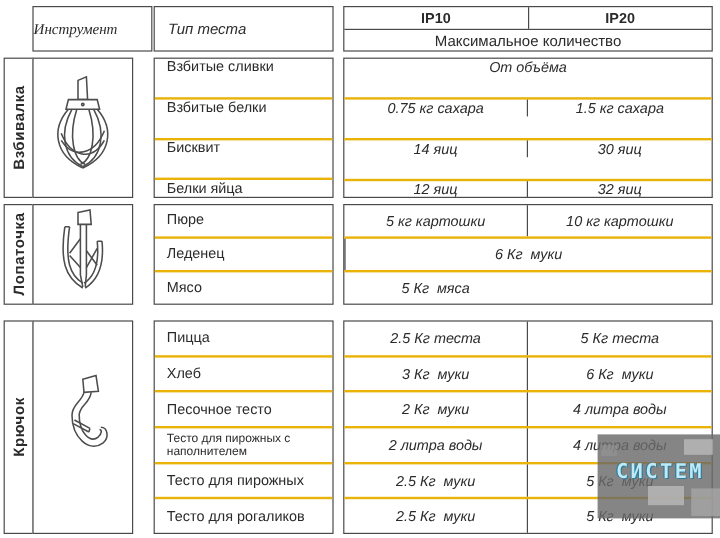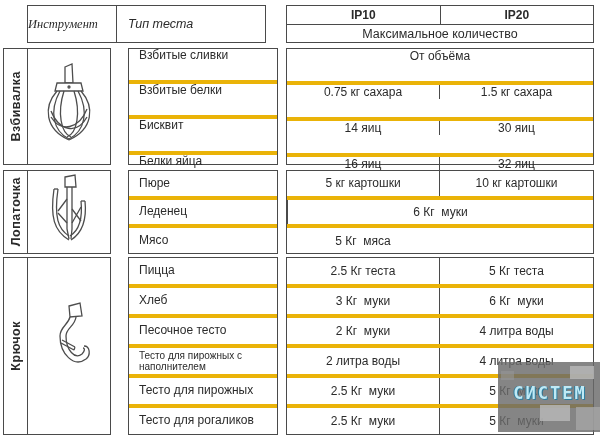--- a/index.html
+++ b/index.html
@@ -9,35 +9,35 @@
   }
   .box{position:absolute;border:1px solid #4a4a4a;box-sizing:border-box;background:#fff;}
   
   .label-box{left:3px;width:25px;display:flex;align-items:center;justify-content:center;}
   .icon-box{left:27px;width:84px;display:flex;align-items:center;justify-content:center;}
   .type-box{left:128px;width:150px;display:flex;flex-direction:column;}
   .qty-box{left:286px;width:308px;display:flex;flex-direction:column;}
   
   .s1{top:48px;height:117px;gap:18px;}
   .s2{top:170px;height:84px;}
-  .s3{top:257px;height:178px;}
+  .s3{top:267px;height:178px;}
   
   .h-tool{left:27px;top:5px;width:100px;height:38px;display:flex;align-items:center;justify-content:flex-start;font-family:Liberation Serif, serif;}
-  .h-type{left:116px;top:5px;width:150px;height:38px;display:flex;align-items:center;padding-left:11px;}
+  .h-type{left:128px;top:5px;width:150px;height:38px;display:flex;align-items:center;padding-left:11px;}
   .h-qty{left:286px;top:5px;width:308px;height:38px;display:flex;flex-direction:column;padding:0;}
   .h-models{display:flex;height:18px;border-bottom:1px solid #4a4a4a;}
   .h-model{flex:1;display:flex;align-items:center;justify-content:center;font-weight:bold;font-size:12px;}
   .h-model + .h-model{border-left:1px solid #4a4a4a;}
   .h-max{flex:1;display:flex;align-items:center;justify-content:center;font-size:12.5px;}
   .hdr-italic{font-style:italic;font-size:12.5px;}
   
   .trow{flex:1;display:flex;align-items:center;padding-left:10px;font-size:12px;line-height:1.1;}
-  .trow + .trow, .qrow + .qrow{border-top:4px solid #eab308;}
+  .trow + .trow, .qrow + .qrow{border-top:2px solid #eab308;}
   .trow.small{font-size:10px;}
-  .qrow{flex:1;display:flex;}
+  .qrow{flex:1;display:flex;font-style:italic;}
   .cell{display:flex;align-items:center;justify-content:center;font-size:12px;white-space:pre;}
   .c1{width:152px;}
   .c2{flex:1;border-left:1px solid #4a4a4a;}
   .cspan{flex:1;}
   
   .vtext{writing-mode:vertical-rl;transform:rotate(180deg);font-weight:bold;font-size:12.5px;letter-spacing:0.5px;white-space:nowrap;}
   svg{display:block;}
   
   .watermark{position:absolute;left:498px;top:362px;width:104px;height:70px;
     background:rgba(106,106,106,0.82);overflow:hidden;}
@@ -107,21 +107,21 @@
     </div>
     <div class="qrow">
       <div class="cell c1">0.75 кг сахара</div>
       <div class="cell c2">1.5 кг сахара</div>
     </div>
     <div class="qrow">
       <div class="cell c1">14 яиц</div>
       <div class="cell c2">30 яиц</div>
     </div>
     <div class="qrow">
-      <div class="cell c1">16 яиц</div>
+      <div class="cell c1">12 яиц</div>
       <div class="cell c2">32 яиц</div>
     </div>
   </div>
 
   <div class="box label-box s2">
     <span class="vtext">Лопаточка</span>
   </div>
   <div class="box icon-box s2">
     <svg width="56" height="78" viewBox="0 0 56 78" fill="none" stroke="#4d4d4d" stroke-width="1.3">
       <path d="M24,4 L34,2 L35,14 L24,14 Z" fill="#fff"></path>

